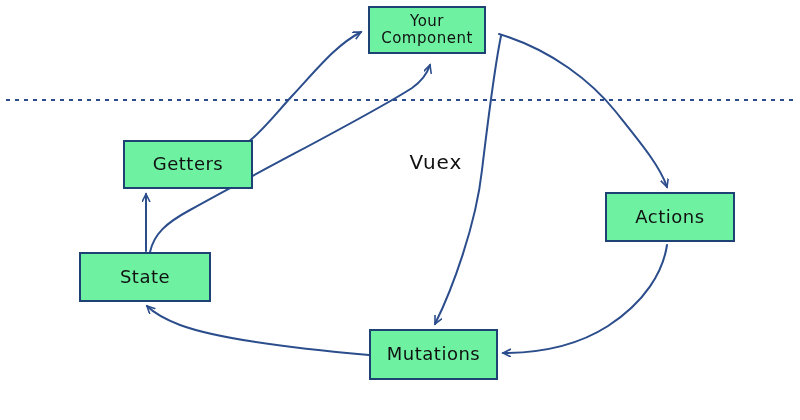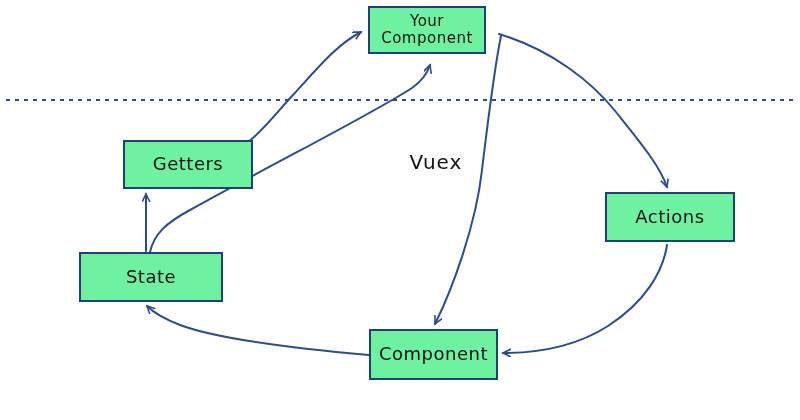--- a/index.html
+++ b/index.html
@@ -92,21 +92,21 @@
 
     <path class="edge" marker-end="url(#ah)" d="M 369 355 C 300 349 218 339 180 325 C 162 318 152 311 147 306"></path>
 
     <path class="edge" marker-end="url(#ah)" d="M 146 251 L 146 194"></path>
   </svg>
 
   <div class="node small-text" style="left:368px;top:6px;width:118px;height:48px;">Your Component</div>
 
   <div class="node" style="left:78px;top:140px;width:130px;height:49px;margin-left:45px;">Getters</div>
 
-  <div class="node" style="left:79px;top:252px;width:144px;height:50px;">State</div>
+  <div class="node" style="left:79px;top:252px;width:132px;height:50px;">State</div>
 
   <div class="node" style="left:605px;top:192px;width:130px;height:50px;text-align:center;">Actions</div>
 
-  <div class="node" style="left:369px;top:329px;width:129px;height:51px;">Component</div>
+  <div class="node" style="left:369px;top:329px;width:129px;height:51px;">Mutations</div>
 
   <div id="vuex-label">Vuex</div>
 
 </div>
 
 </body></html>

